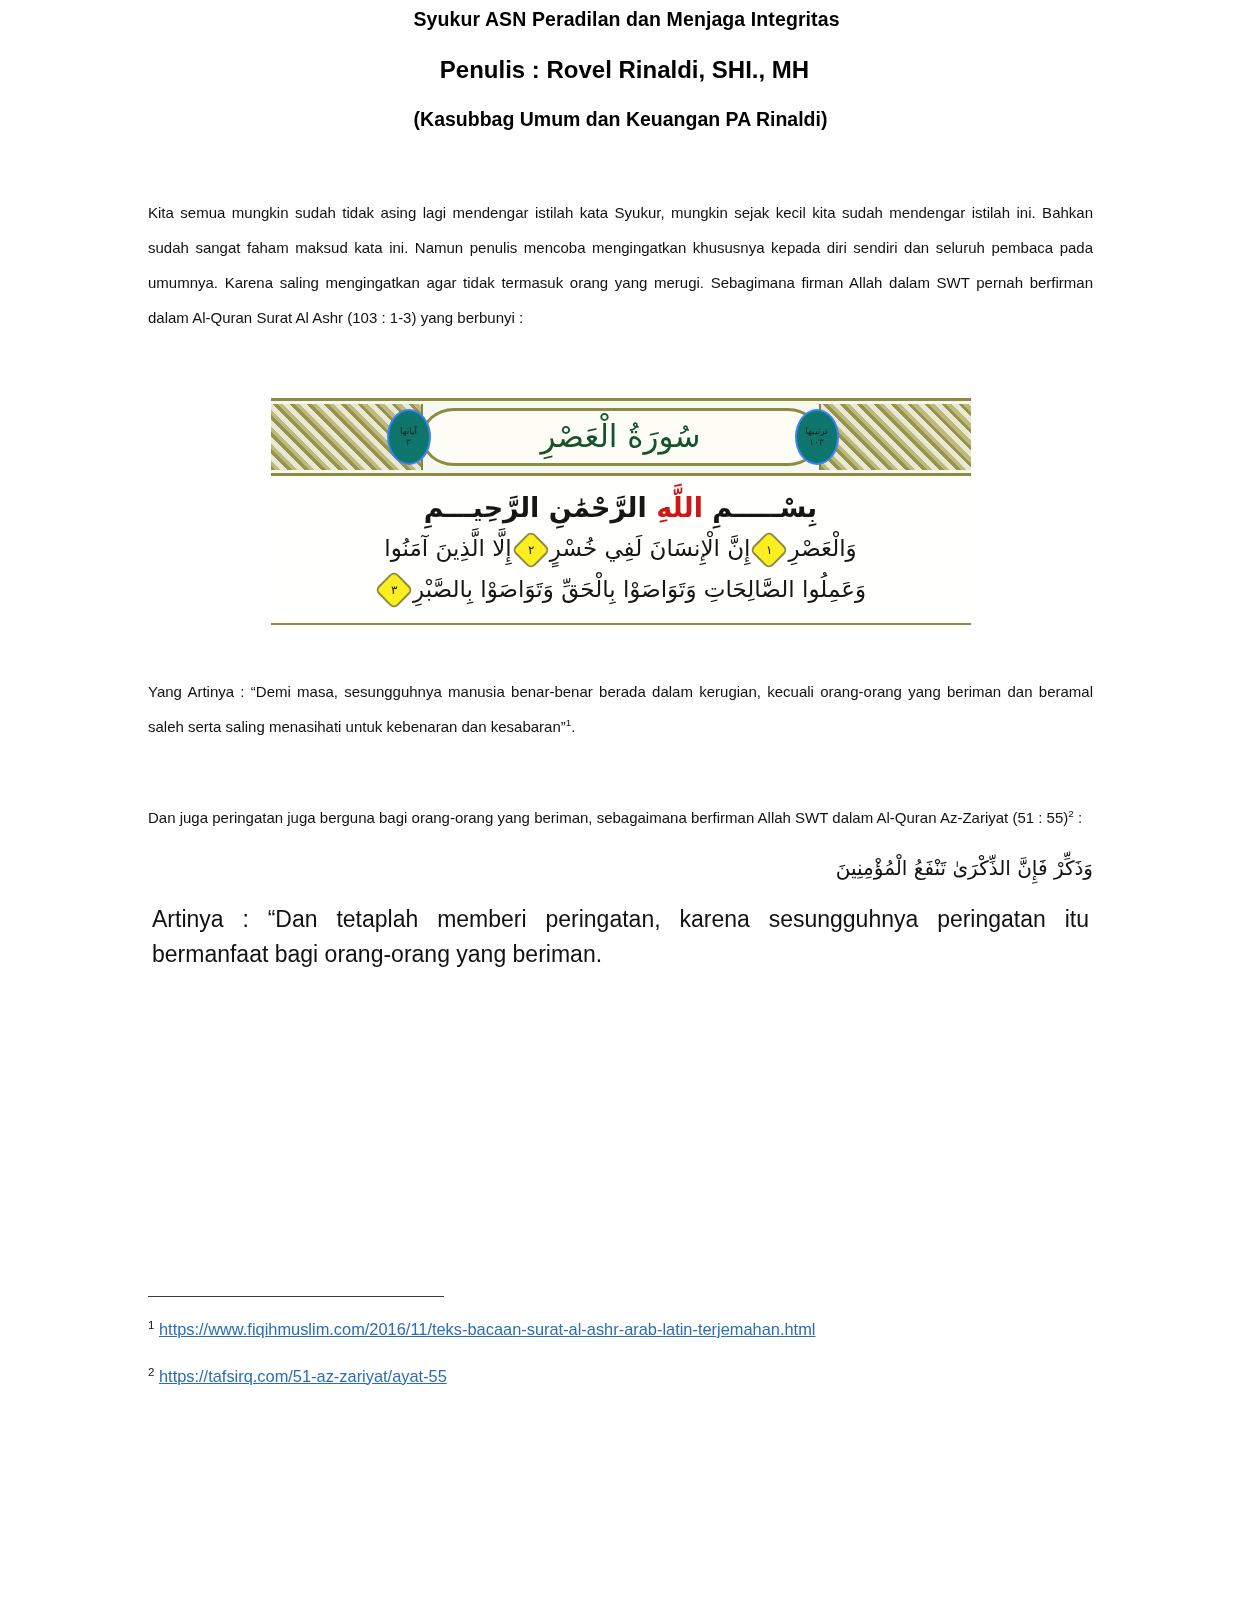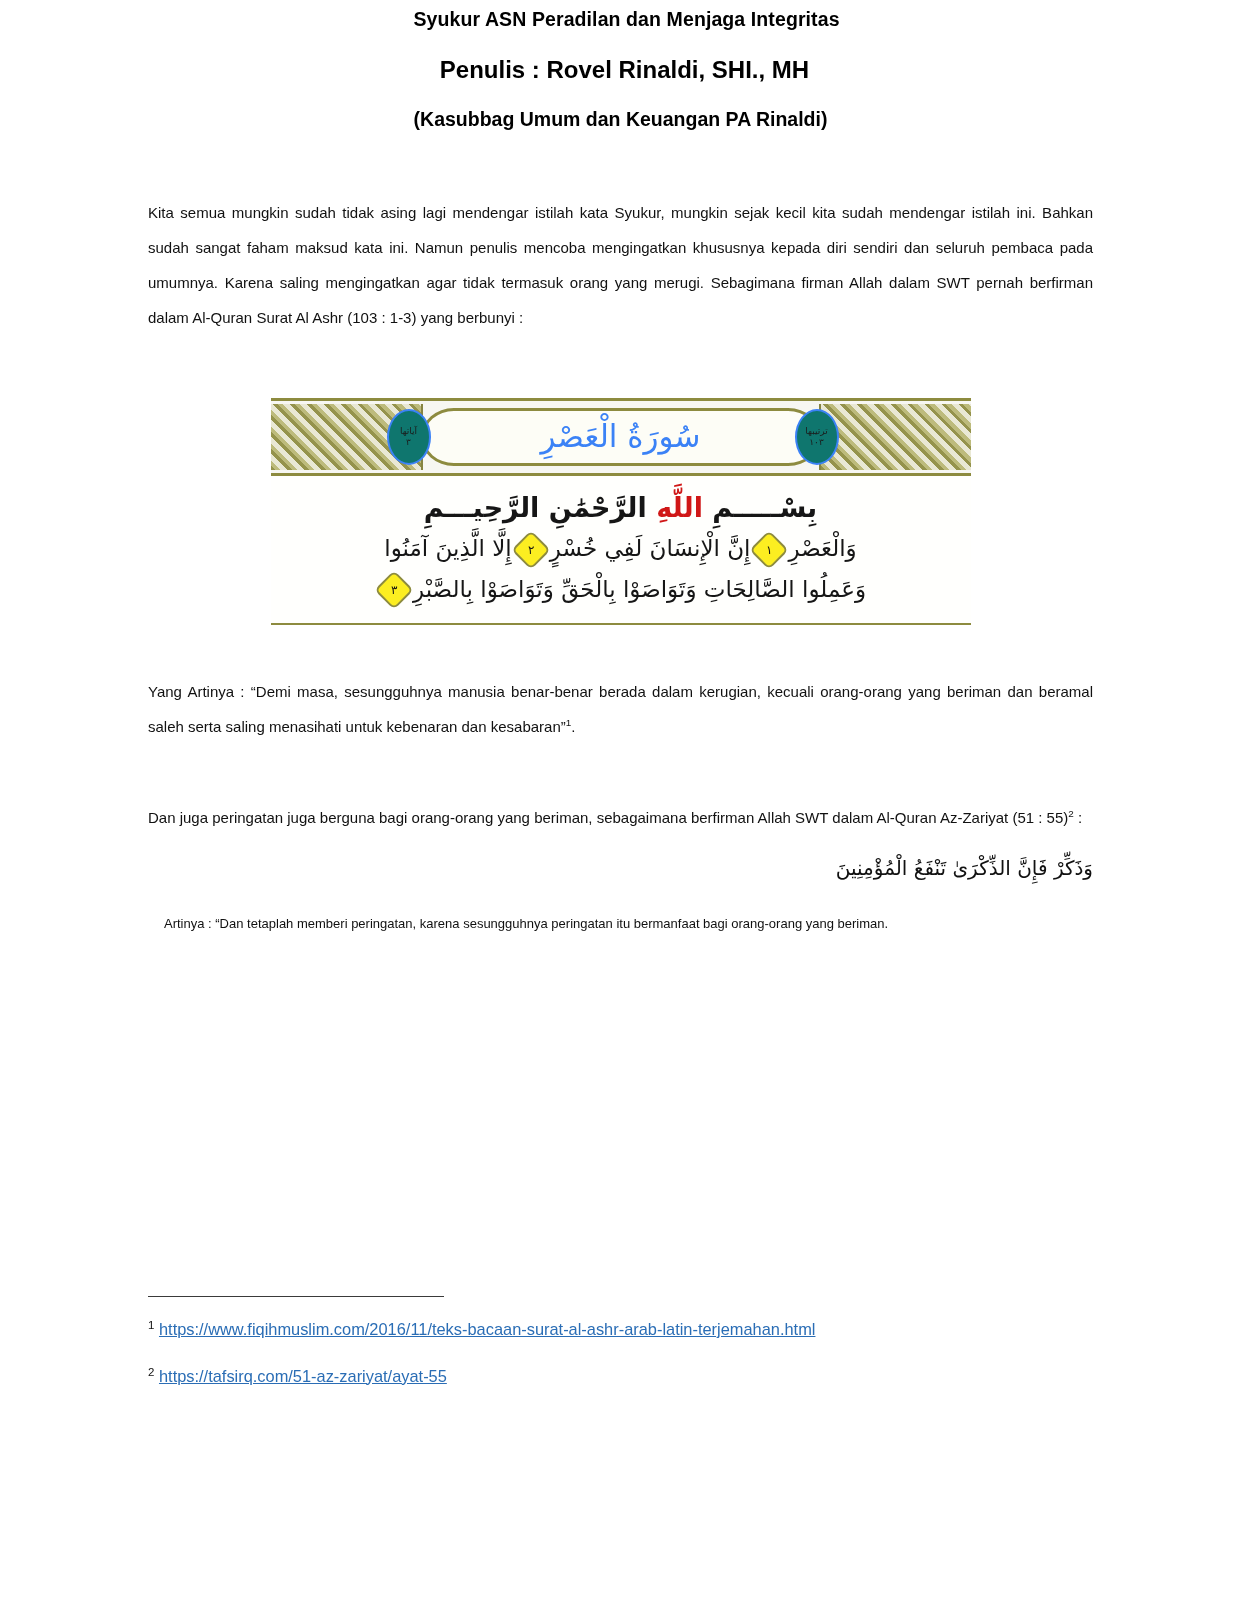--- a/index.html
+++ b/index.html
@@ -55,24 +55,24 @@
   }
   p.para {
     font-size: 15px;
     line-height: 2.33;
     text-align: justify;
     margin: 0;
     color: #111111;
     font-weight: 350;
   }
   p.para-tight {
-    font-size: 13px;
+    font-size: 23px;
     line-height: 1.55;
     text-align: justify;
-    margin: 16px;
+    margin: 4px;
     color: #111111;
   }
   sup.fn {
     font-size: 0.66em;
     vertical-align: super;
     line-height: 0;
   }
 
   
   .quran-figure {
@@ -111,21 +111,21 @@
     background: #fdfdf6;
     border: 3px solid #8d8b3f;
     border-radius: 34px / 30px;
     display: flex;
     align-items: center;
     justify-content: center;
   }
   .surah-name {
     font-family: "DejaVu Sans", sans-serif;
     font-size: 31px;
-    color: #3b82f6;
+    color: #14532d;
     direction: rtl;
     white-space: nowrap;
     line-height: 1;
   }
   .medallion {
     position: absolute;
     top: 50%;
     transform: translateY(-50%);
     width: 40px;
     height: 52px;

